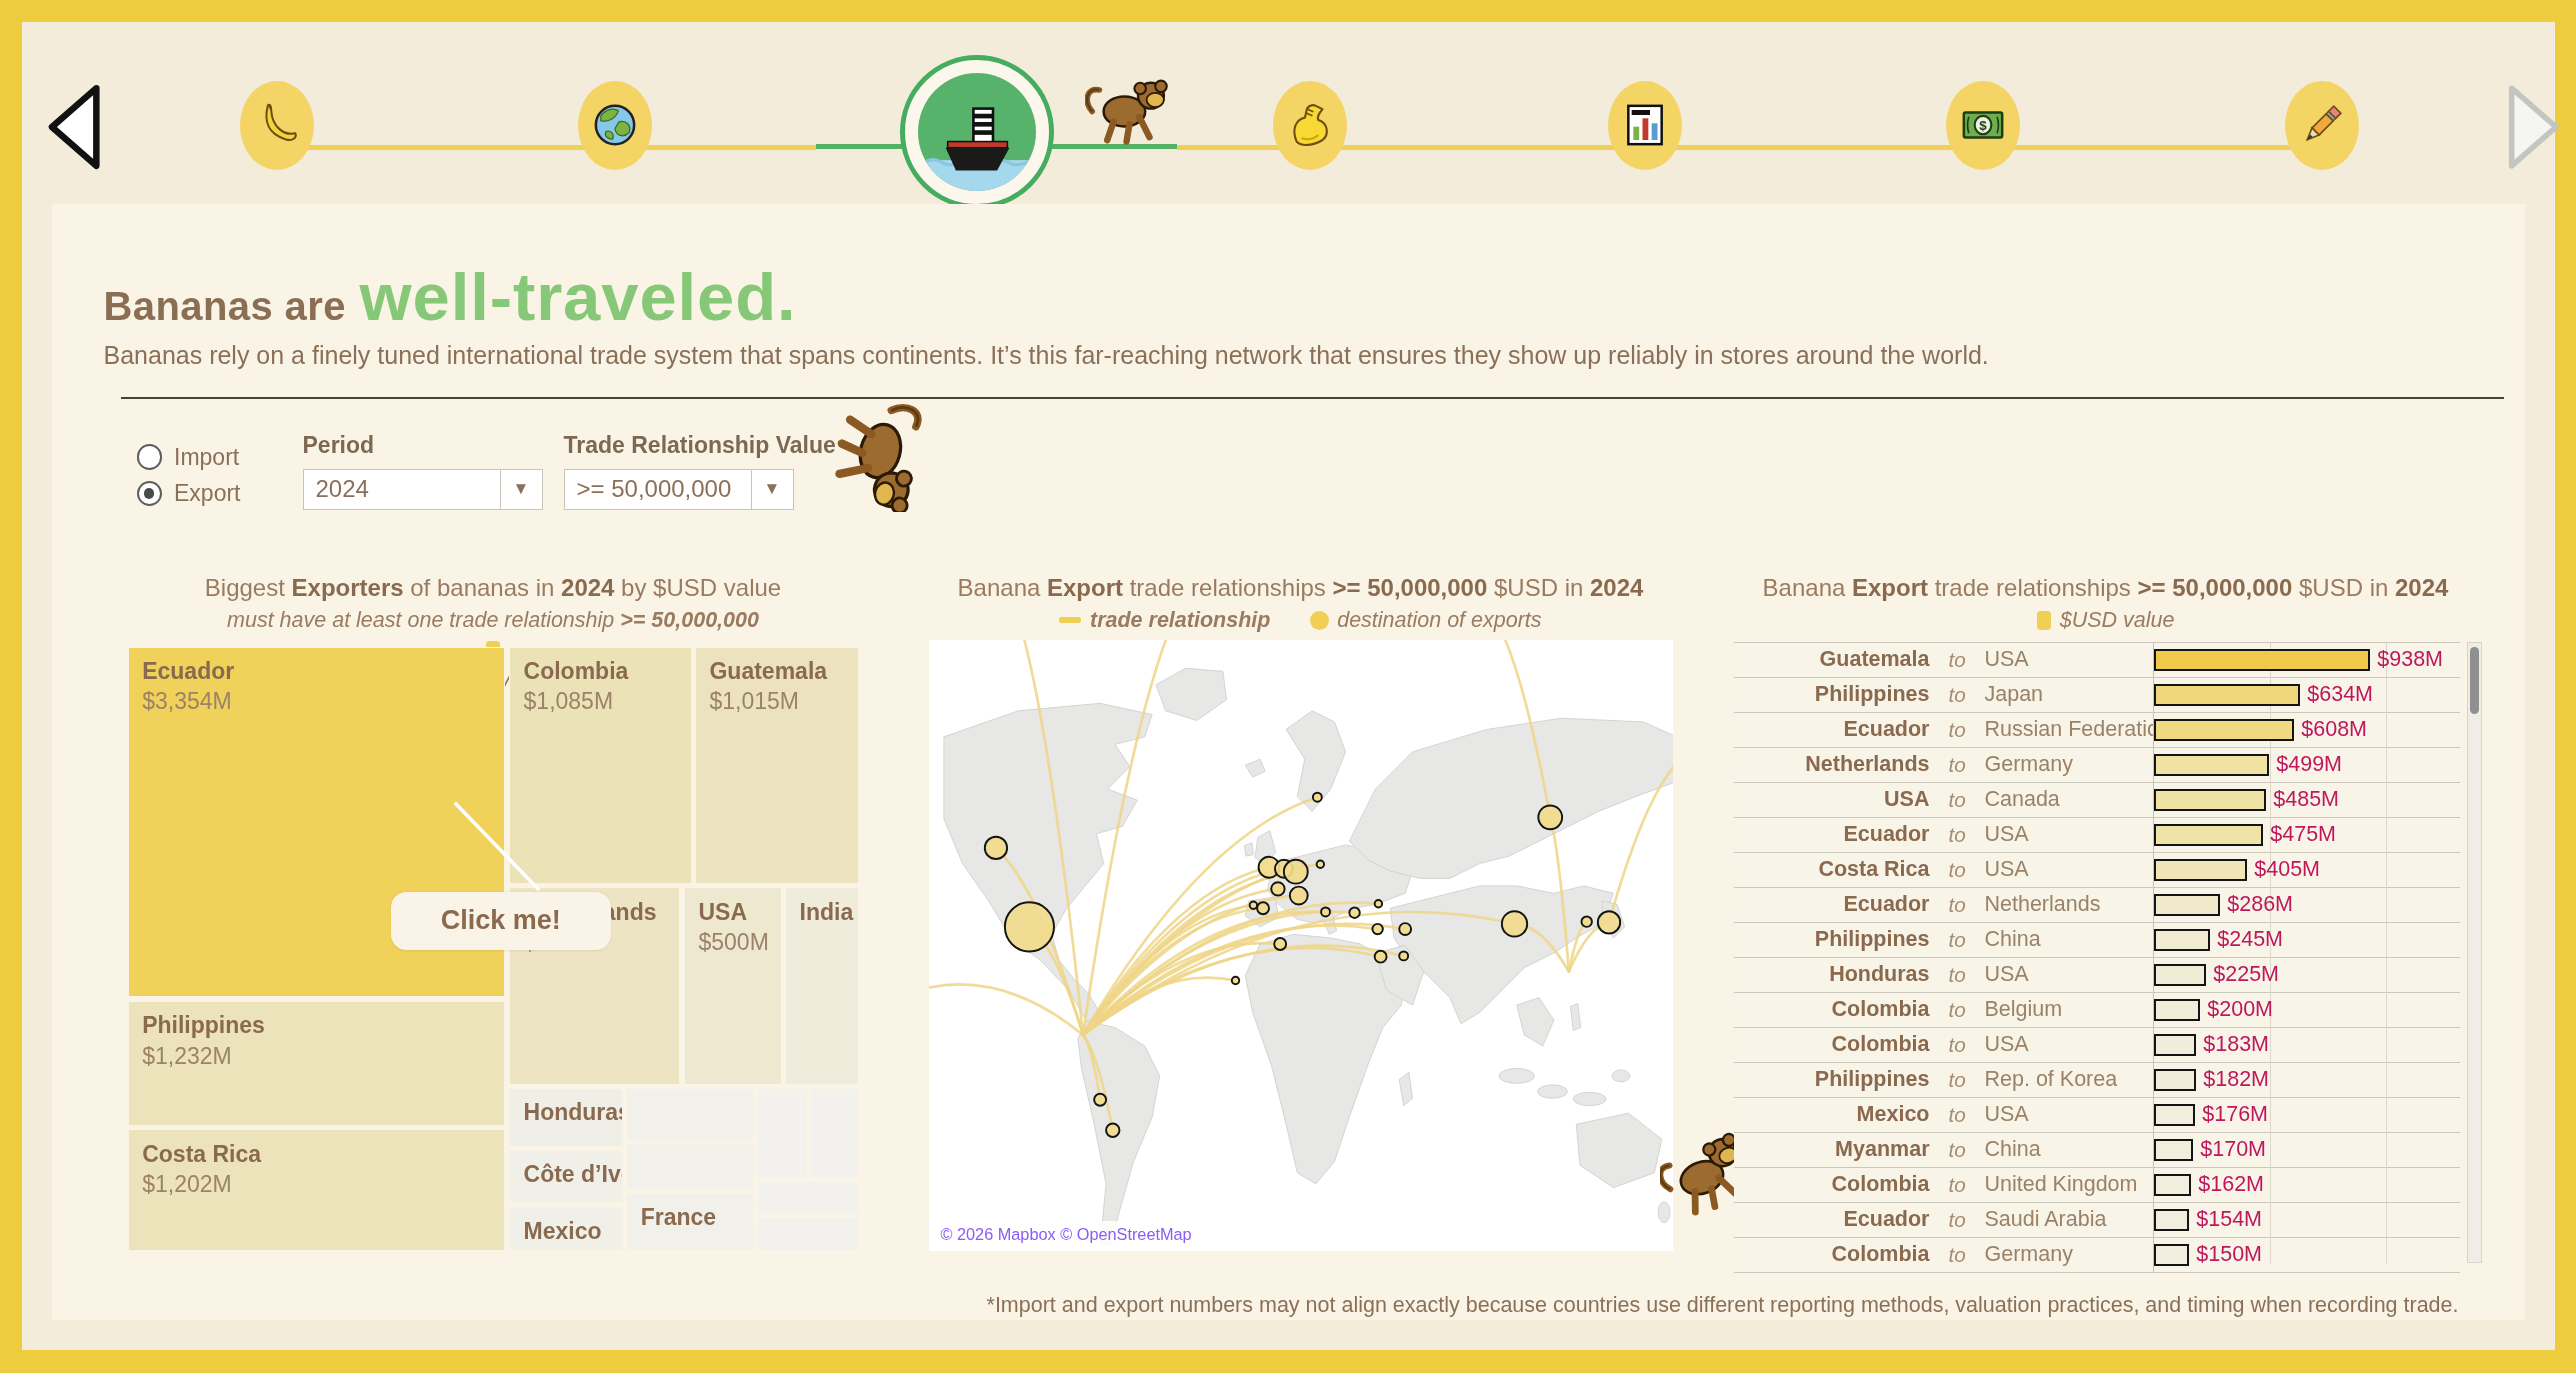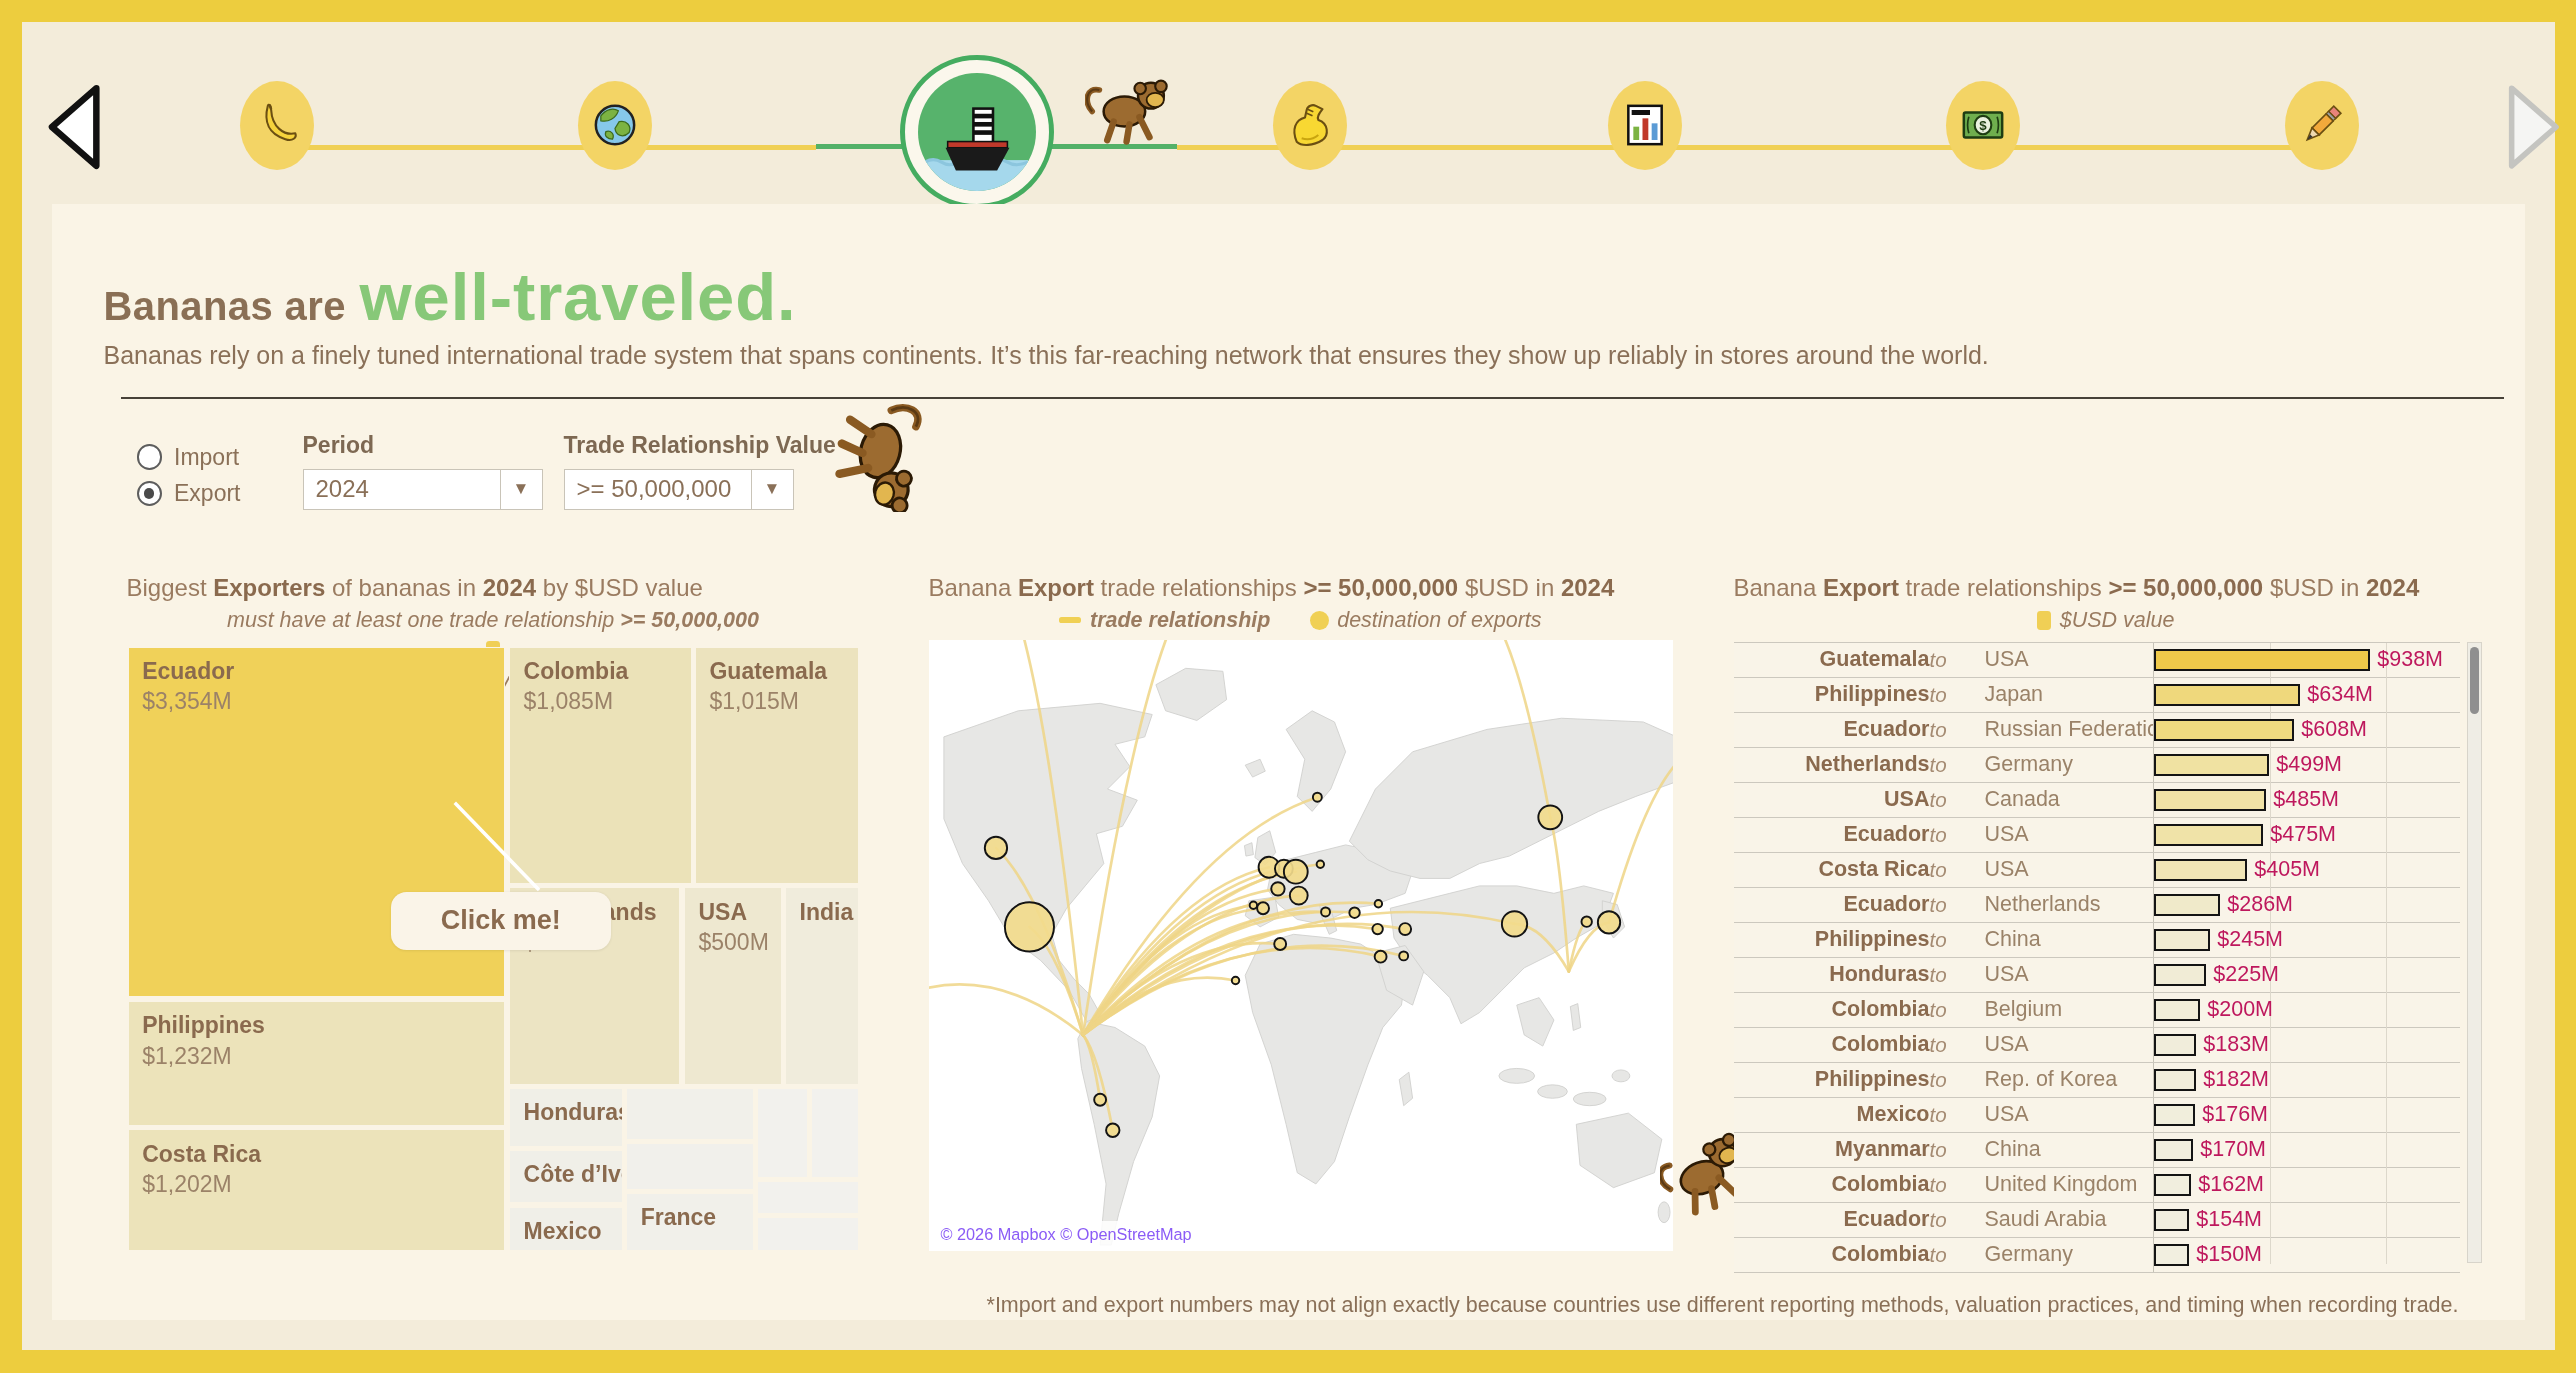--- a/index.html
+++ b/index.html
@@ -26,21 +26,21 @@
   .radio-o{width:21.5px;height:21.5px;border-radius:50%;border:2.6px solid #5d5d5d;background:#fff;display:flex;align-items:center;justify-content:center;}
   .radio-o .dot{width:10.3px;height:10.3px;border-radius:50%;background:#4a4a4a;display:none;}
   .radio-row.sel .radio-o .dot{display:block;}
   .radio-lab{margin-left:12px;font-size:23px;color:#8A7058;}
   .dd-group{position:absolute;top:410px;}
   .dd-label{font-size:23px;font-weight:bold;color:#7d6852;white-space:nowrap;}
   .dd-box{margin-top:10.3px;height:39px;background:#FFFFFF;border:1.7px solid #C9C4B8;display:flex;align-items:center;}
   .dd-value{flex:1;font-size:24px;color:#8A7058;padding-left:12px;white-space:nowrap;}
   .dd-caret{width:41px;align-self:stretch;border-left:1.7px solid #C9C4B8;display:flex;align-items:center;justify-content:center;color:#8A7058;font-size:17px;}
   
-  .panel-h{position:absolute;text-align:left;font-size:24px;color:#9A7B60;}
+  .panel-h{position:absolute;text-align:center;font-size:24px;color:#9A7B60;}
   .panel-h .b{font-weight:bold;color:#8A6A4E;}
   .panel-sub{position:absolute;text-align:center;font-size:21.5px;color:#9A7B60;display:flex;align-items:center;justify-content:center;gap:8.6px;}
   .panel-sub .i{font-style:italic;}
   .panel-sub .b{font-weight:bold;}
   .chip{display:inline-block;width:14.6px;height:19px;background:#F0CF55;border-radius:3.4px;}
   .legdash{display:inline-block;width:22px;height:5.2px;background:#F0D054;border-radius:2.6px;}
   .legcirc{display:inline-block;width:19px;height:19px;background:#F0D054;border-radius:50%;}
   
   .treemap{position:absolute;left:106px;top:625px;width:732px;height:605px;}
   .tm-cell{position:absolute;box-sizing:border-box;border:1.7px solid #FAF4E6;padding:10.3px 13.7px;overflow:hidden;}
@@ -49,21 +49,21 @@
   .clickme{position:absolute;left:36%;top:40.5%;width:30%;height:9.6%;background:#FAF4E8;border-radius:15.5px;display:flex;align-items:center;justify-content:center;font-size:27px;font-weight:bold;color:#8A6A4E;box-shadow:0 0.9px 2.6px rgba(0,0,0,.08);}
   .pointer-line{position:absolute;left:44.5%;top:25.5%;width:12%;height:15%;}
   
   .mappanel{position:absolute;left:907px;top:618px;width:744px;height:611px;background:#FFFFFF;overflow:hidden;}
   .mappanel svg{width:100%;height:100%;display:block;}
   .attribution{position:absolute;left:3.4px;bottom:3.4px;background:rgba(255,255,255,.85);padding:3.4px 8.6px;font-size:16.3px;color:#8b5cf6;}
   
   .tablewrap{position:absolute;left:1712px;top:620px;width:726px;height:621px;border-top:0.9px solid #CCC8BE;}
   .trow{display:flex;align-items:center;height:34px;border-bottom:0.9px solid #CCC8BE;background:#F9F4E8;position:relative;}
   .c-origin{width:196px;text-align:right;font-size:21.5px;font-weight:bold;color:#8A6A4E;white-space:nowrap;}
-  .c-to{width:55px;font-style:italic;font-size:20.6px;color:#A58B72;}
+  .c-to{width:55px;text-align:center;font-style:italic;font-size:20.6px;color:#A58B72;}
   .c-dest{width:168px;text-align:left;font-size:21.5px;color:#9A8268;white-space:nowrap;}
   .c-barzone{flex:1;align-self:stretch;border-left:1.7px solid #C6C2B6;display:flex;align-items:center;position:relative;z-index:2;}
   .bar{height:22px;border:2.6px solid #141414;box-sizing:border-box;margin-left:0.9px;}
   .c-val{font-size:21.5px;color:#be185d;margin-left:6.9px;white-space:nowrap;}
   .gridline{position:absolute;top:0;bottom:0;width:1.7px;background:#DDD8CB;z-index:1;}
   .scrolltrack{position:absolute;left:2445px;top:620px;width:15.5px;height:621px;background:#EFEDE5;border:0.9px solid #D8D4CA;box-sizing:border-box;}
   .scrollthumb{position:absolute;left:2.6px;top:4.3px;width:8.6px;height:67px;background:#8F8F8F;border-radius:5.2px;}
   .footnote{position:absolute;right:96px;top:1271px;font-size:21.5px;color:#8A7058;}
   .monkey{position:absolute;}
 </style>

